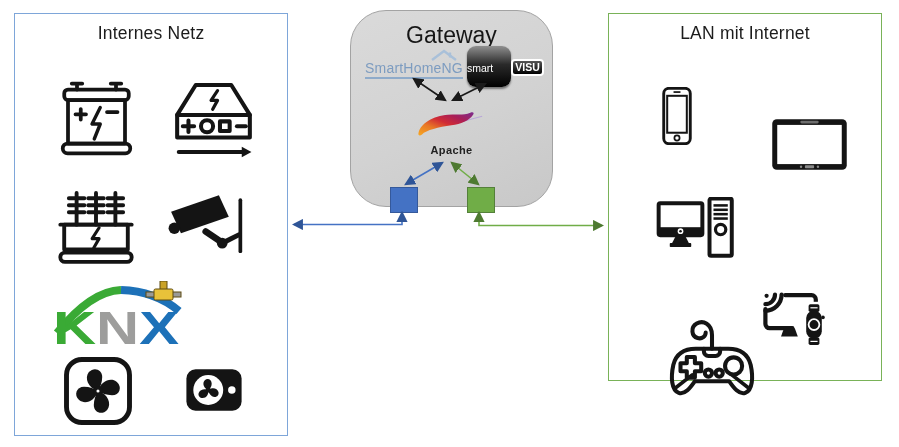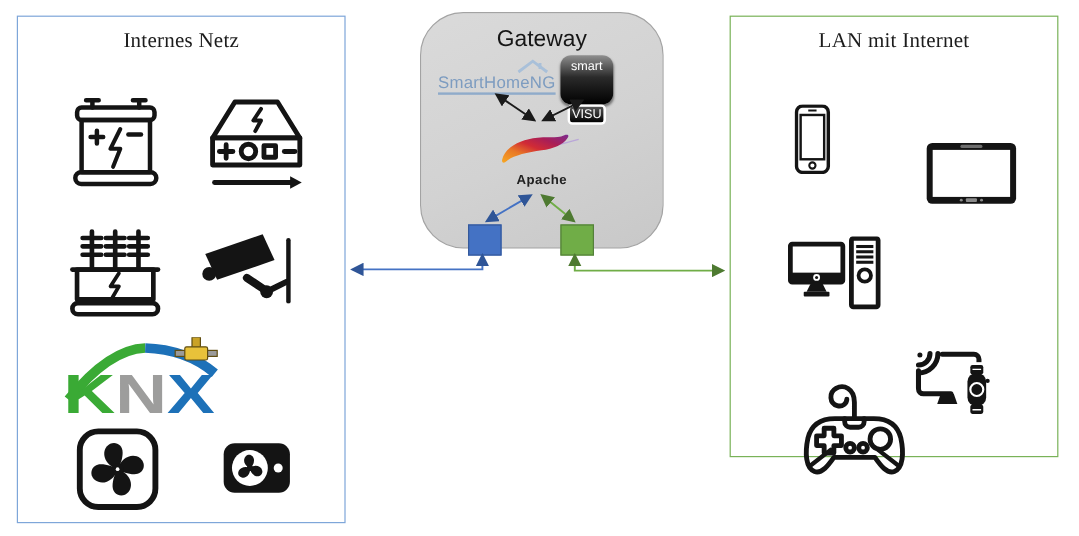--- a/index.html
+++ b/index.html
@@ -1,41 +1,41 @@
 <!DOCTYPE html>
 <html><head>
 <meta charset="utf-8">
 <style>
   html,body{margin:0;padding:0;background:#fff;font-family:"Liberation Sans",sans-serif;}
   #canvas{position:relative;width:899px;height:447px;background:#fff;overflow:hidden;}
 
   .zone{position:absolute;background:#fff;box-sizing:border-box;}
   #internal-box{left:14px;top:13px;width:274px;height:423px;border:1.5px solid #7ea6d9;}
   #lan-box{left:608px;top:13px;width:274px;height:368px;border:1.5px solid #79b258;}
-  .zone-title{text-align:center;margin-top:9px;font-size:17.5px;color:#1c1c1c;letter-spacing:.2px;font-family:Liberation Serif, serif;}
+  .zone-title{text-align:center;margin-top:9px;font-size:17.5px;color:#1c1c1c;letter-spacing:.2px;}
 
   #gateway-box{position:absolute;left:350px;top:10px;width:203px;height:197px;border-radius:36px;
     background:linear-gradient(155deg,#dadada 0%,#d2d2d2 55%,#c8c8c8 100%);
     border:1px solid #a3a3a3;box-sizing:border-box;}
-  .gw-title{text-align:center;margin-top:11px;font-size:19px;color:#161616;}
+  .gw-title{text-align:center;margin-top:11px;font-size:23px;color:#161616;}
 
   .icon{position:absolute;}
 
   #overlay{position:absolute;left:0;top:0;pointer-events:none;}
 
   #shng{position:absolute;left:14px;top:49px;font-size:14px;color:#7d9cc0;
     border-bottom:2px solid #8fabca;padding-bottom:1px;letter-spacing:.2px;}
   #shng-roof{position:absolute;left:80px;top:38px;}
 
   #visu{position:absolute;left:116px;top:35px;width:44px;height:41px;border-radius:9px;
     background:linear-gradient(#8f8f8f,#2a2a2a 45%,#000);
-    box-shadow:0 1.5px 2px rgba(0,0,0,.45);display:flex;flex-direction:column;align-items:center;color:#fff;gap:25px;}
+    box-shadow:0 1.5px 2px rgba(0,0,0,.45);display:flex;flex-direction:row;align-items:center;color:#fff;}
   .visu-top{font-size:10.5px;line-height:12px;margin-top:3px;}
-  .visu-badge{border:2px solid #fff;border-radius:4px;padding:0 2px;font-weight:normal;font-size:10.5px;
-    line-height:13px;margin-top:1px;background:linear-gradient(#555,#000);}
+  .visu-badge{border:2px solid #fff;border-radius:4px;padding:0 2px;font-weight:bold;font-size:10.5px;
+    line-height:13px;margin-top:1px;background:linear-gradient(#555,#000);margin-left:18px;}
 
   #apache-feather{position:absolute;left:64px;top:100px;}
   #apache-label{position:absolute;left:0;top:133px;width:100%;text-align:center;
     font-size:11px;font-weight:bold;color:#222;letter-spacing:.4px;}
 
   .node{position:absolute;width:28px;height:26px;box-sizing:border-box;}
   #blue-node{left:39px;top:176px;background:#4472c4;border:1px solid #35599b;}
   #green-node{left:116px;top:176px;background:#70ad47;border:1px solid #54803a;}
 </style>
 </head>

